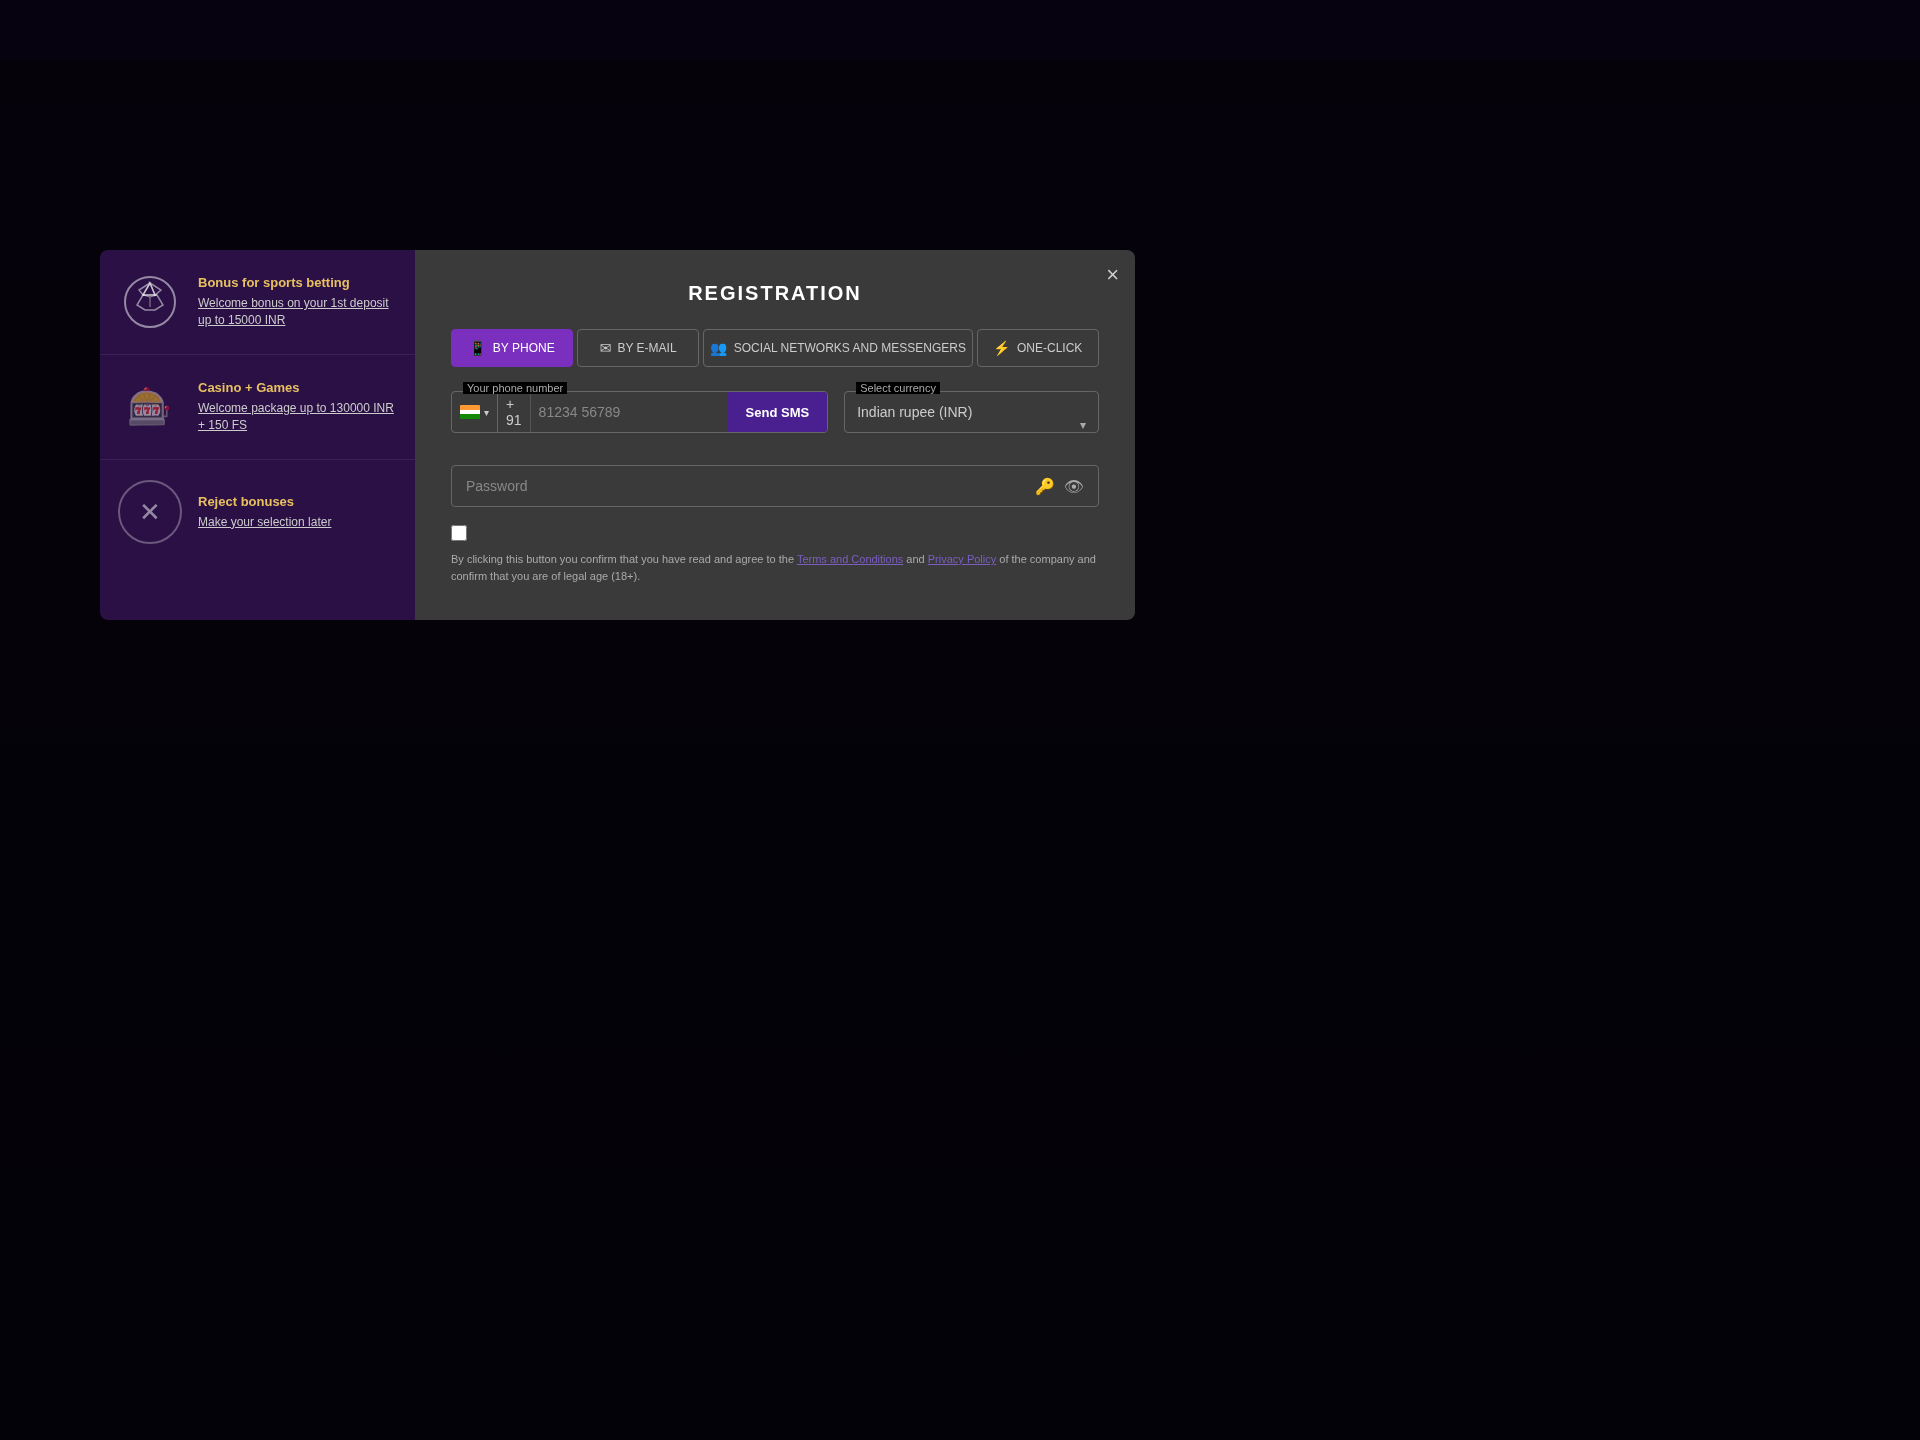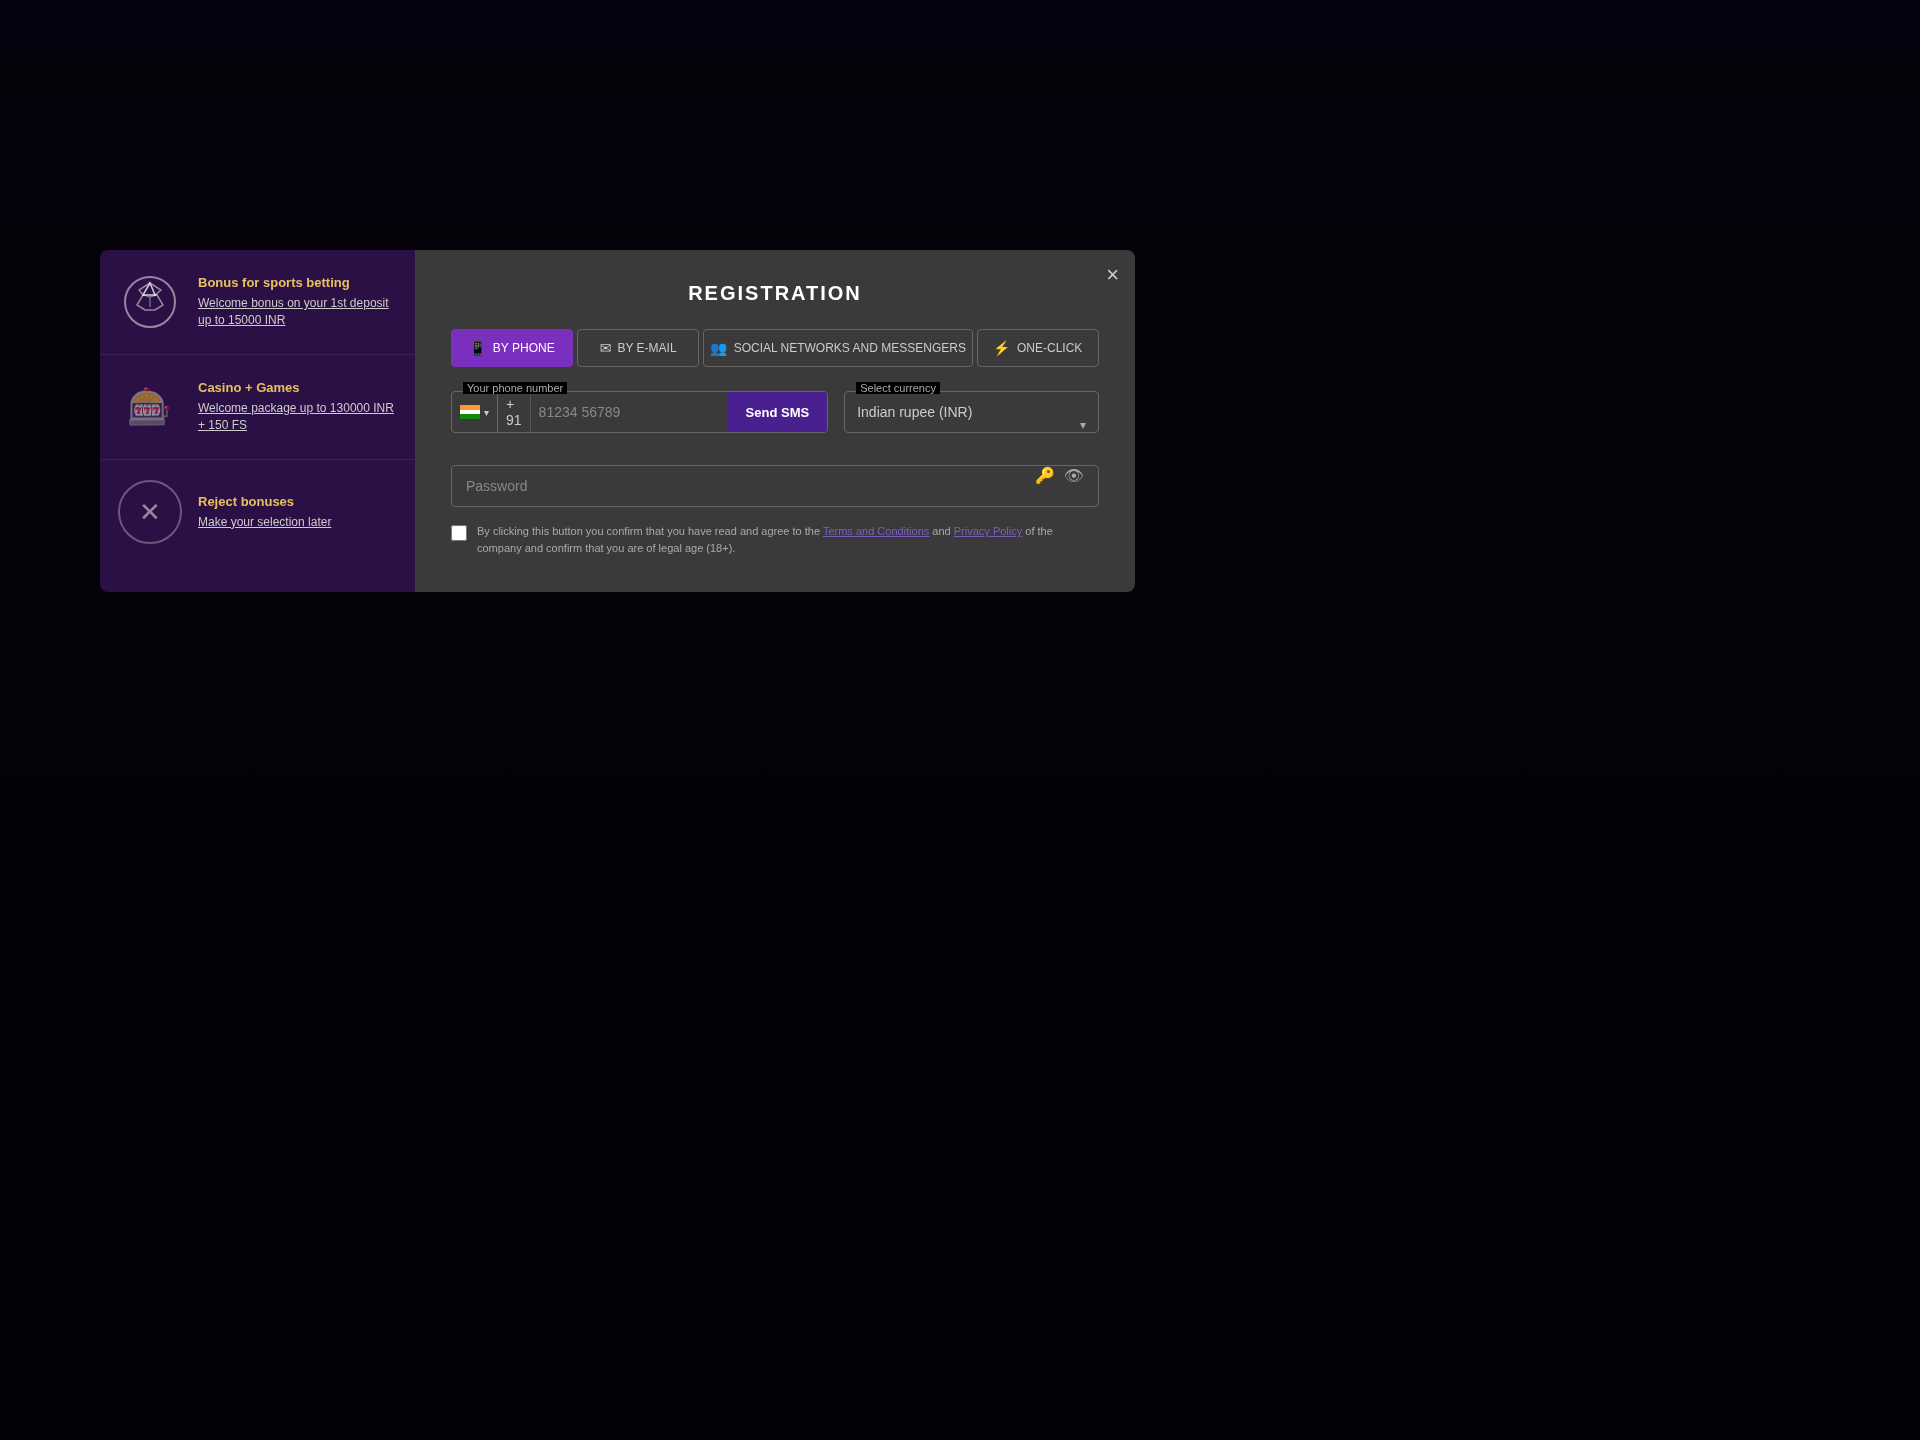--- a/index.html
+++ b/index.html
@@ -312,20 +312,21 @@
       outline: none;
       color: #ccc;
       font-size: 14px;
       padding: 12px 14px;
     }
 
     .password-input-wrap {
       display: flex;
       border: 1px solid #666;
       border-radius: 4px;
+      align-items: center;
       padding: 0 10px;
     }
 
     .password-input {
       flex: 1;
       background: transparent;
       border: none;
       outline: none;
       color: #ccc;
       font-size: 14px;
@@ -350,20 +351,21 @@
       letter-spacing: 2px;
       cursor: pointer;
       border-radius: 4px;
     }
 
     .terms-row {
       display: flex;
       align-items: flex-start;
       gap: 10px;
       margin-top: 16px;
+      flex-direction: column;
     }
 
     .terms-checkbox {
       width: 16px;
       height: 16px;
       flex-shrink: 0;
       margin-top: 2px;
       border: 1px solid #888;
       background: transparent;
       cursor: pointer;

